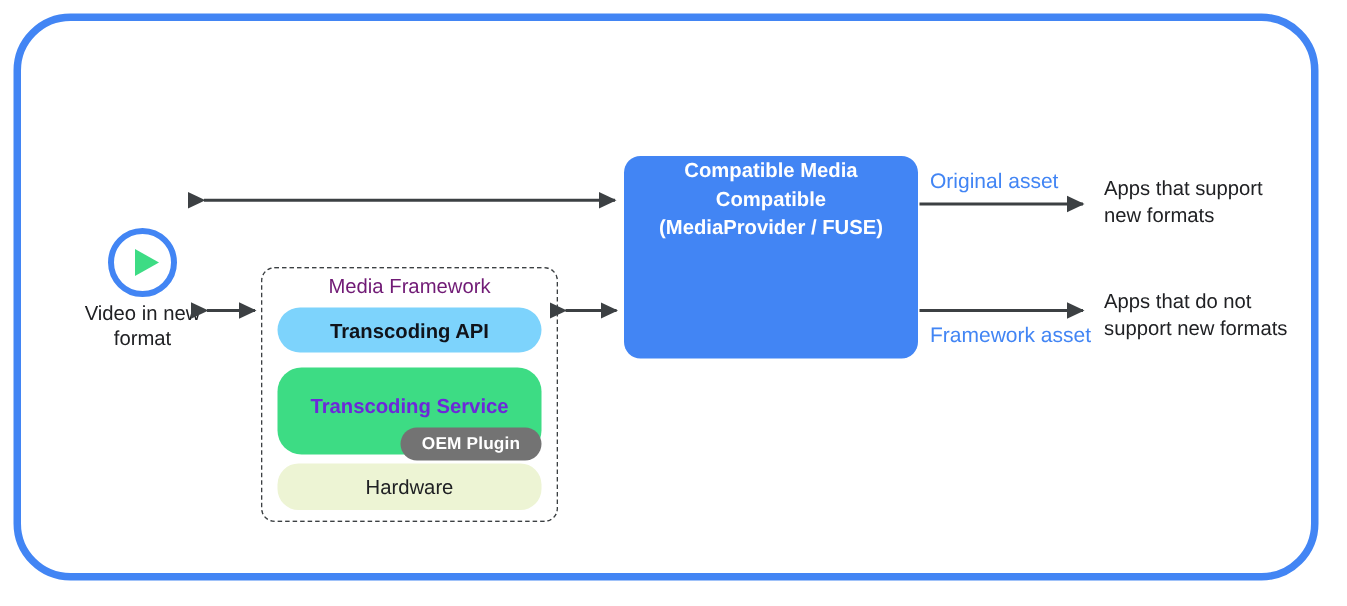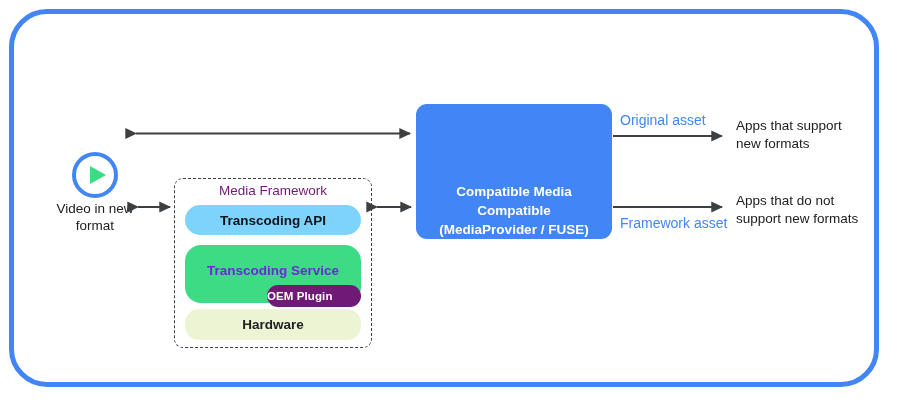--- a/index.html
+++ b/index.html
@@ -73,21 +73,20 @@
   }
 
   .stack-box {
     position: absolute;
     left: 185px;
     box-sizing: border-box;
     display: flex;
     align-items: center;
     justify-content: center;
     text-align: center;
-    font-weight: bold;
   }
   .box-api {
     top: 205px;
     width: 176px;
     height: 30px;
     background: #7dd3fc;
     border-radius: 15px;
     font-size: 13.5px;
     font-weight: bold;
     color: #10131a;
@@ -118,42 +117,42 @@
     font-size: 13.5px;
     color: #202124;
   }
 
   .oem-pill {
     position: absolute;
     left: 267px;
     top: 285px;
     width: 94px;
     height: 22px;
-    background: #701a75;
+    background: #737373;
     border-radius: 11px;
     display: flex;
     align-items: center;
-    justify-content: flex-start;
+    justify-content: center;
     font-size: 11.5px;
     font-weight: bold;
     color: #ffffff;
     letter-spacing: 0.1px;
   }
 
   
   .cmt-box {
     position: absolute;
     left: 416px;
     top: 104px;
     width: 196px;
     height: 135px;
     background: #4285F4;
     border-radius: 11px;
     display: flex;
-    align-items: flex-end;
+    align-items: flex-start;
     justify-content: center;
     text-align: center;
     color: #ffffff;
     font-size: 13.5px;
     font-weight: bold;
     line-height: 19px;
     padding: 0 6px;
     box-sizing: border-box;
   }
 

